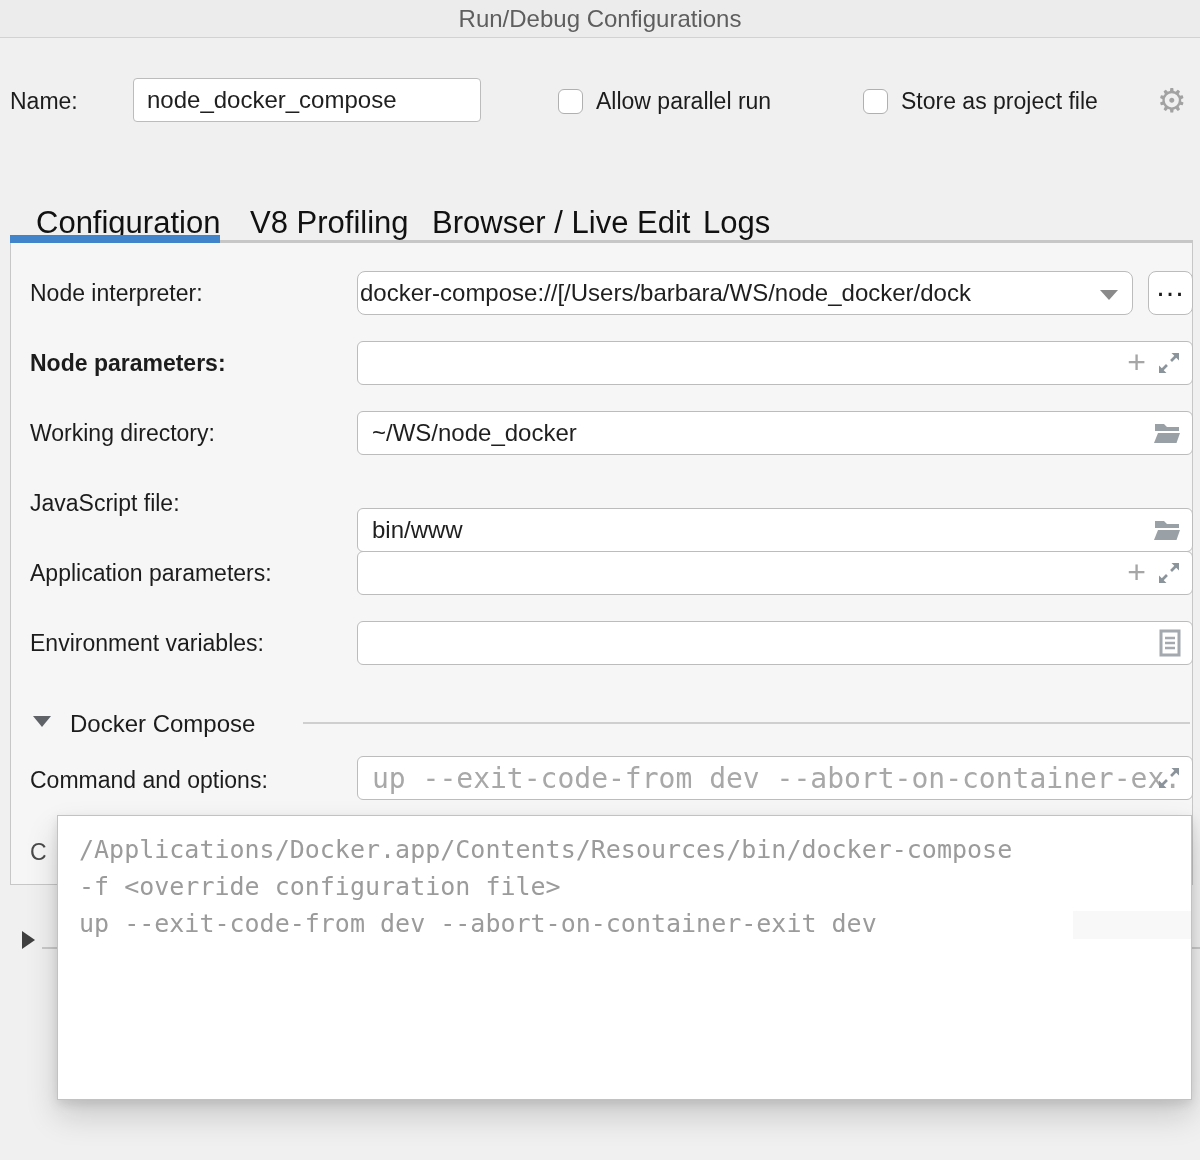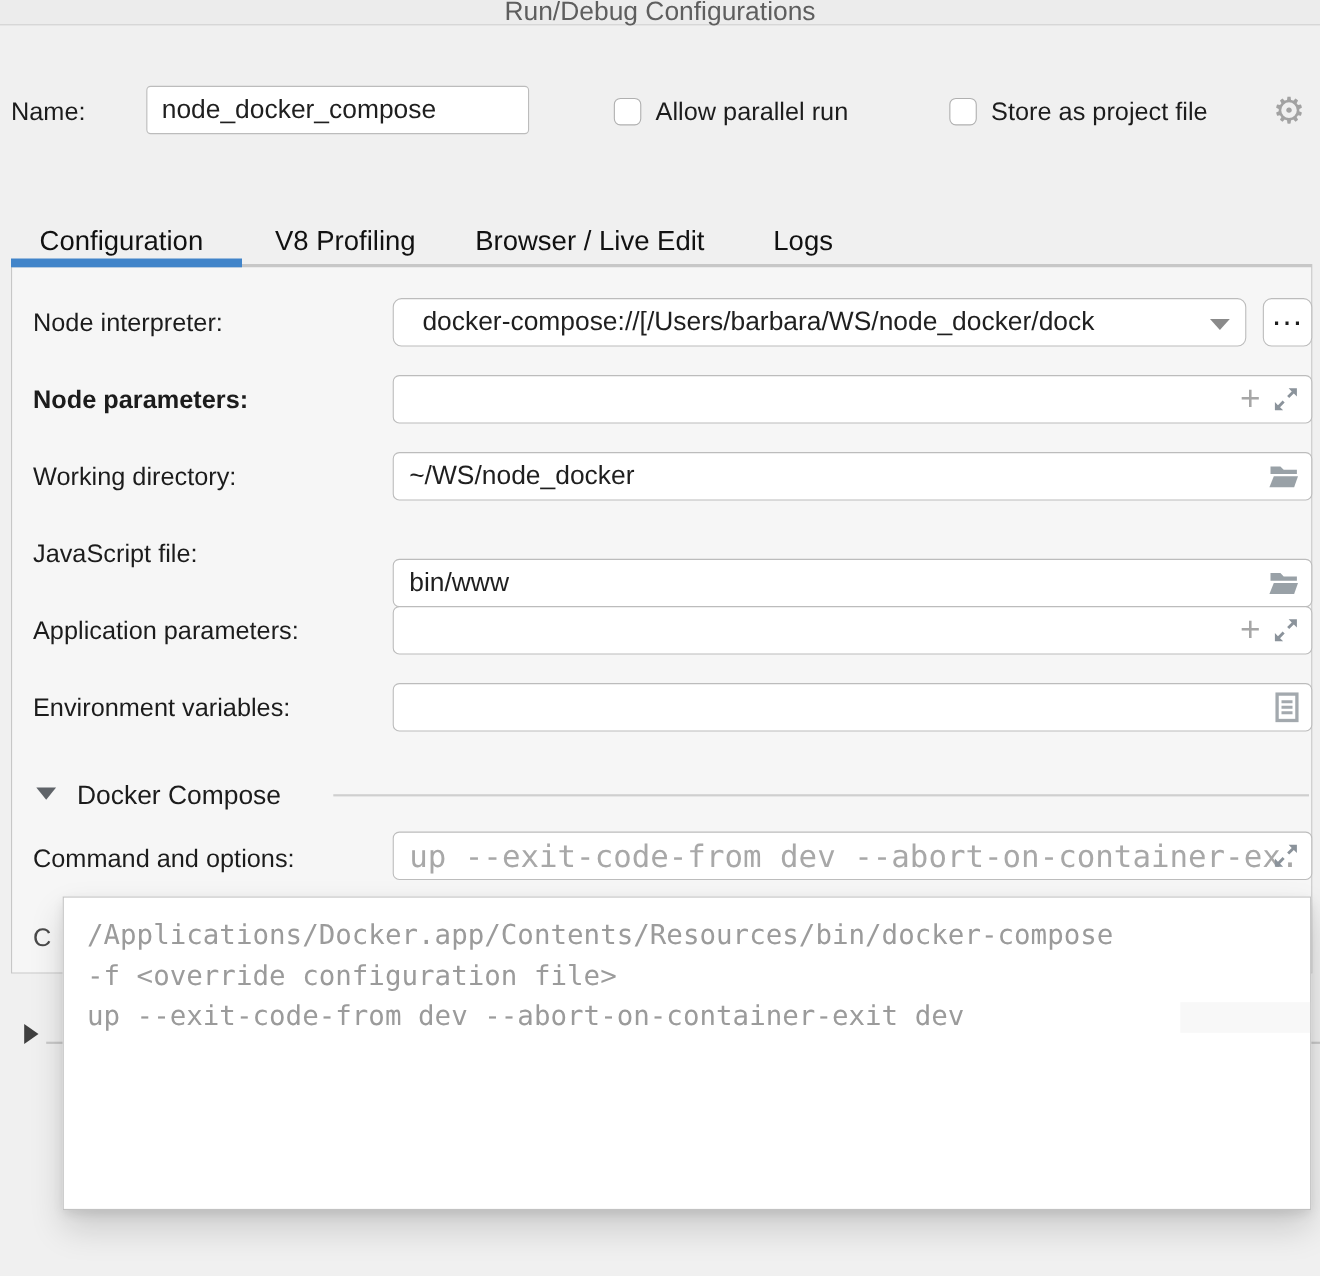--- a/index.html
+++ b/index.html
@@ -8,21 +8,21 @@
     font-family: "Liberation Sans", sans-serif;
     background: #f0f0f0;
     position: relative;
     overflow: hidden;
     color: #1f1f1f;
   }
   .abs { position: absolute; }
 
   
   .titlebar {
-    left: 0; top: 0; width: 1200px; height: 23px;
+    left: 0; top: 0; width: 1200px; height: 38px;
     background: #ececec;
     border-bottom: 1px solid #d2d2d2;
     display: flex; align-items: center; justify-content: center;
   }
   .titlebar-text { font-size: 24px; color: #5e5e5e; }
 
   
   .label { font-size: 23px; color: #1c1c1c; white-space: nowrap; }
   .field {
     background: #ffffff;
@@ -39,38 +39,38 @@
     width: 25px; height: 25px;
     background: #fff;
     border: 1.5px solid #b0b0b0;
     border-radius: 6px;
   }
   .cb-row { display: flex; align-items: center; gap: 13px; text-align: right; }
 
   .gear { font-size: 33px; color: #a2a2a2; line-height: 1; position: relative; }
 
   
-  .tab { font-size: 25px; color: #111; cursor: default; }
+  .tab { font-size: 31px; color: #111; cursor: default; }
   .tab-underline {
     left: 10px; top: 235px; width: 210px; height: 8px;
     background: #4184c9; z-index: 3;
   }
 
   
   .panel {
     left: 10px; top: 240px; width: 1183px; height: 645px;
     background: #f6f6f6;
     border: 1.5px solid #c7c7c7;
     border-top: 3px solid #c7c7c7;
   }
 
   
   .row-label { left: 30px; }
   .form-field { left: 357px; width: 836px; height: 44px; padding: 0 14px; }
-  .combo { left: 357px; width: 776px; height: 44px; padding: 0 40px 0 26px; border-radius: 8px; position: absolute; }
+  .combo { left: 357px; width: 776px; height: 44px; padding: 0 40px 0 2px; border-radius: 8px; position: absolute; }
   .combo-caret {
     position: absolute; right: 14px; top: 18px;
     width: 0; height: 0;
     border-left: 9px solid transparent; border-right: 9px solid transparent;
     border-top: 10px solid #8a8a8a;
   }
   .browse-btn {
     left: 1148px; width: 45px; height: 44px;
     background: #fff; border: 1.5px solid #bcbcbc; border-radius: 8px;
     display: flex; align-items: center; justify-content: center;

